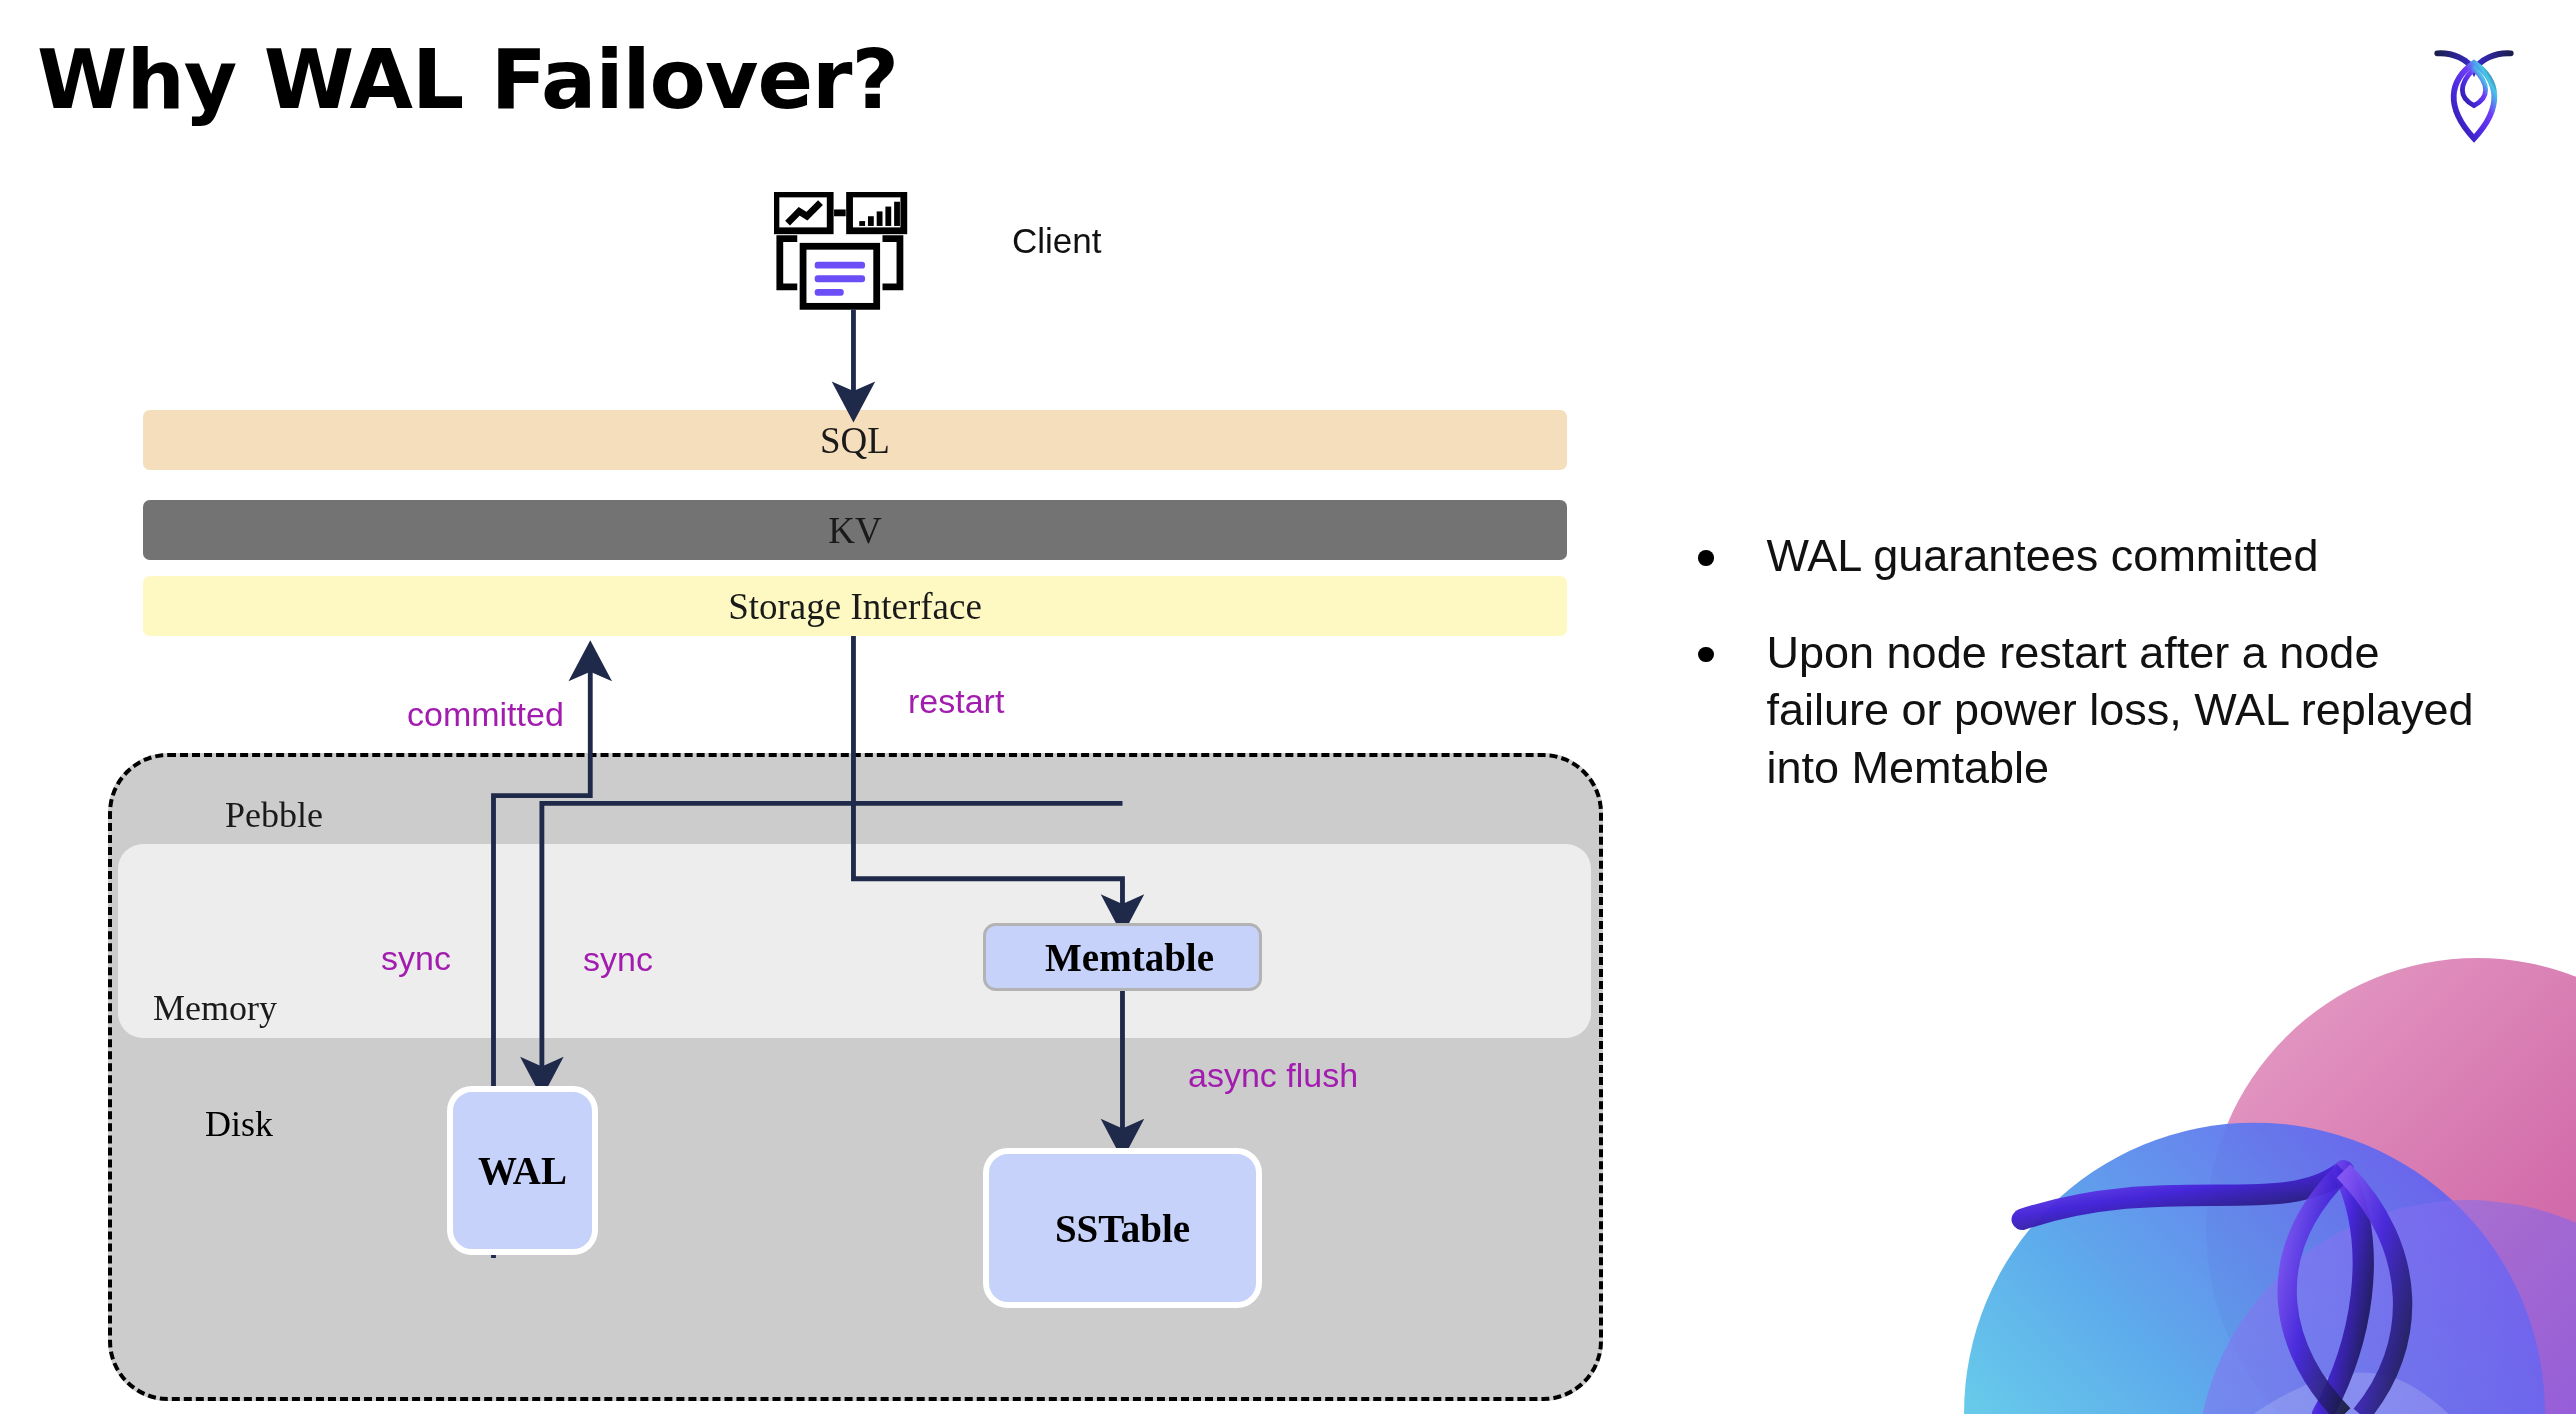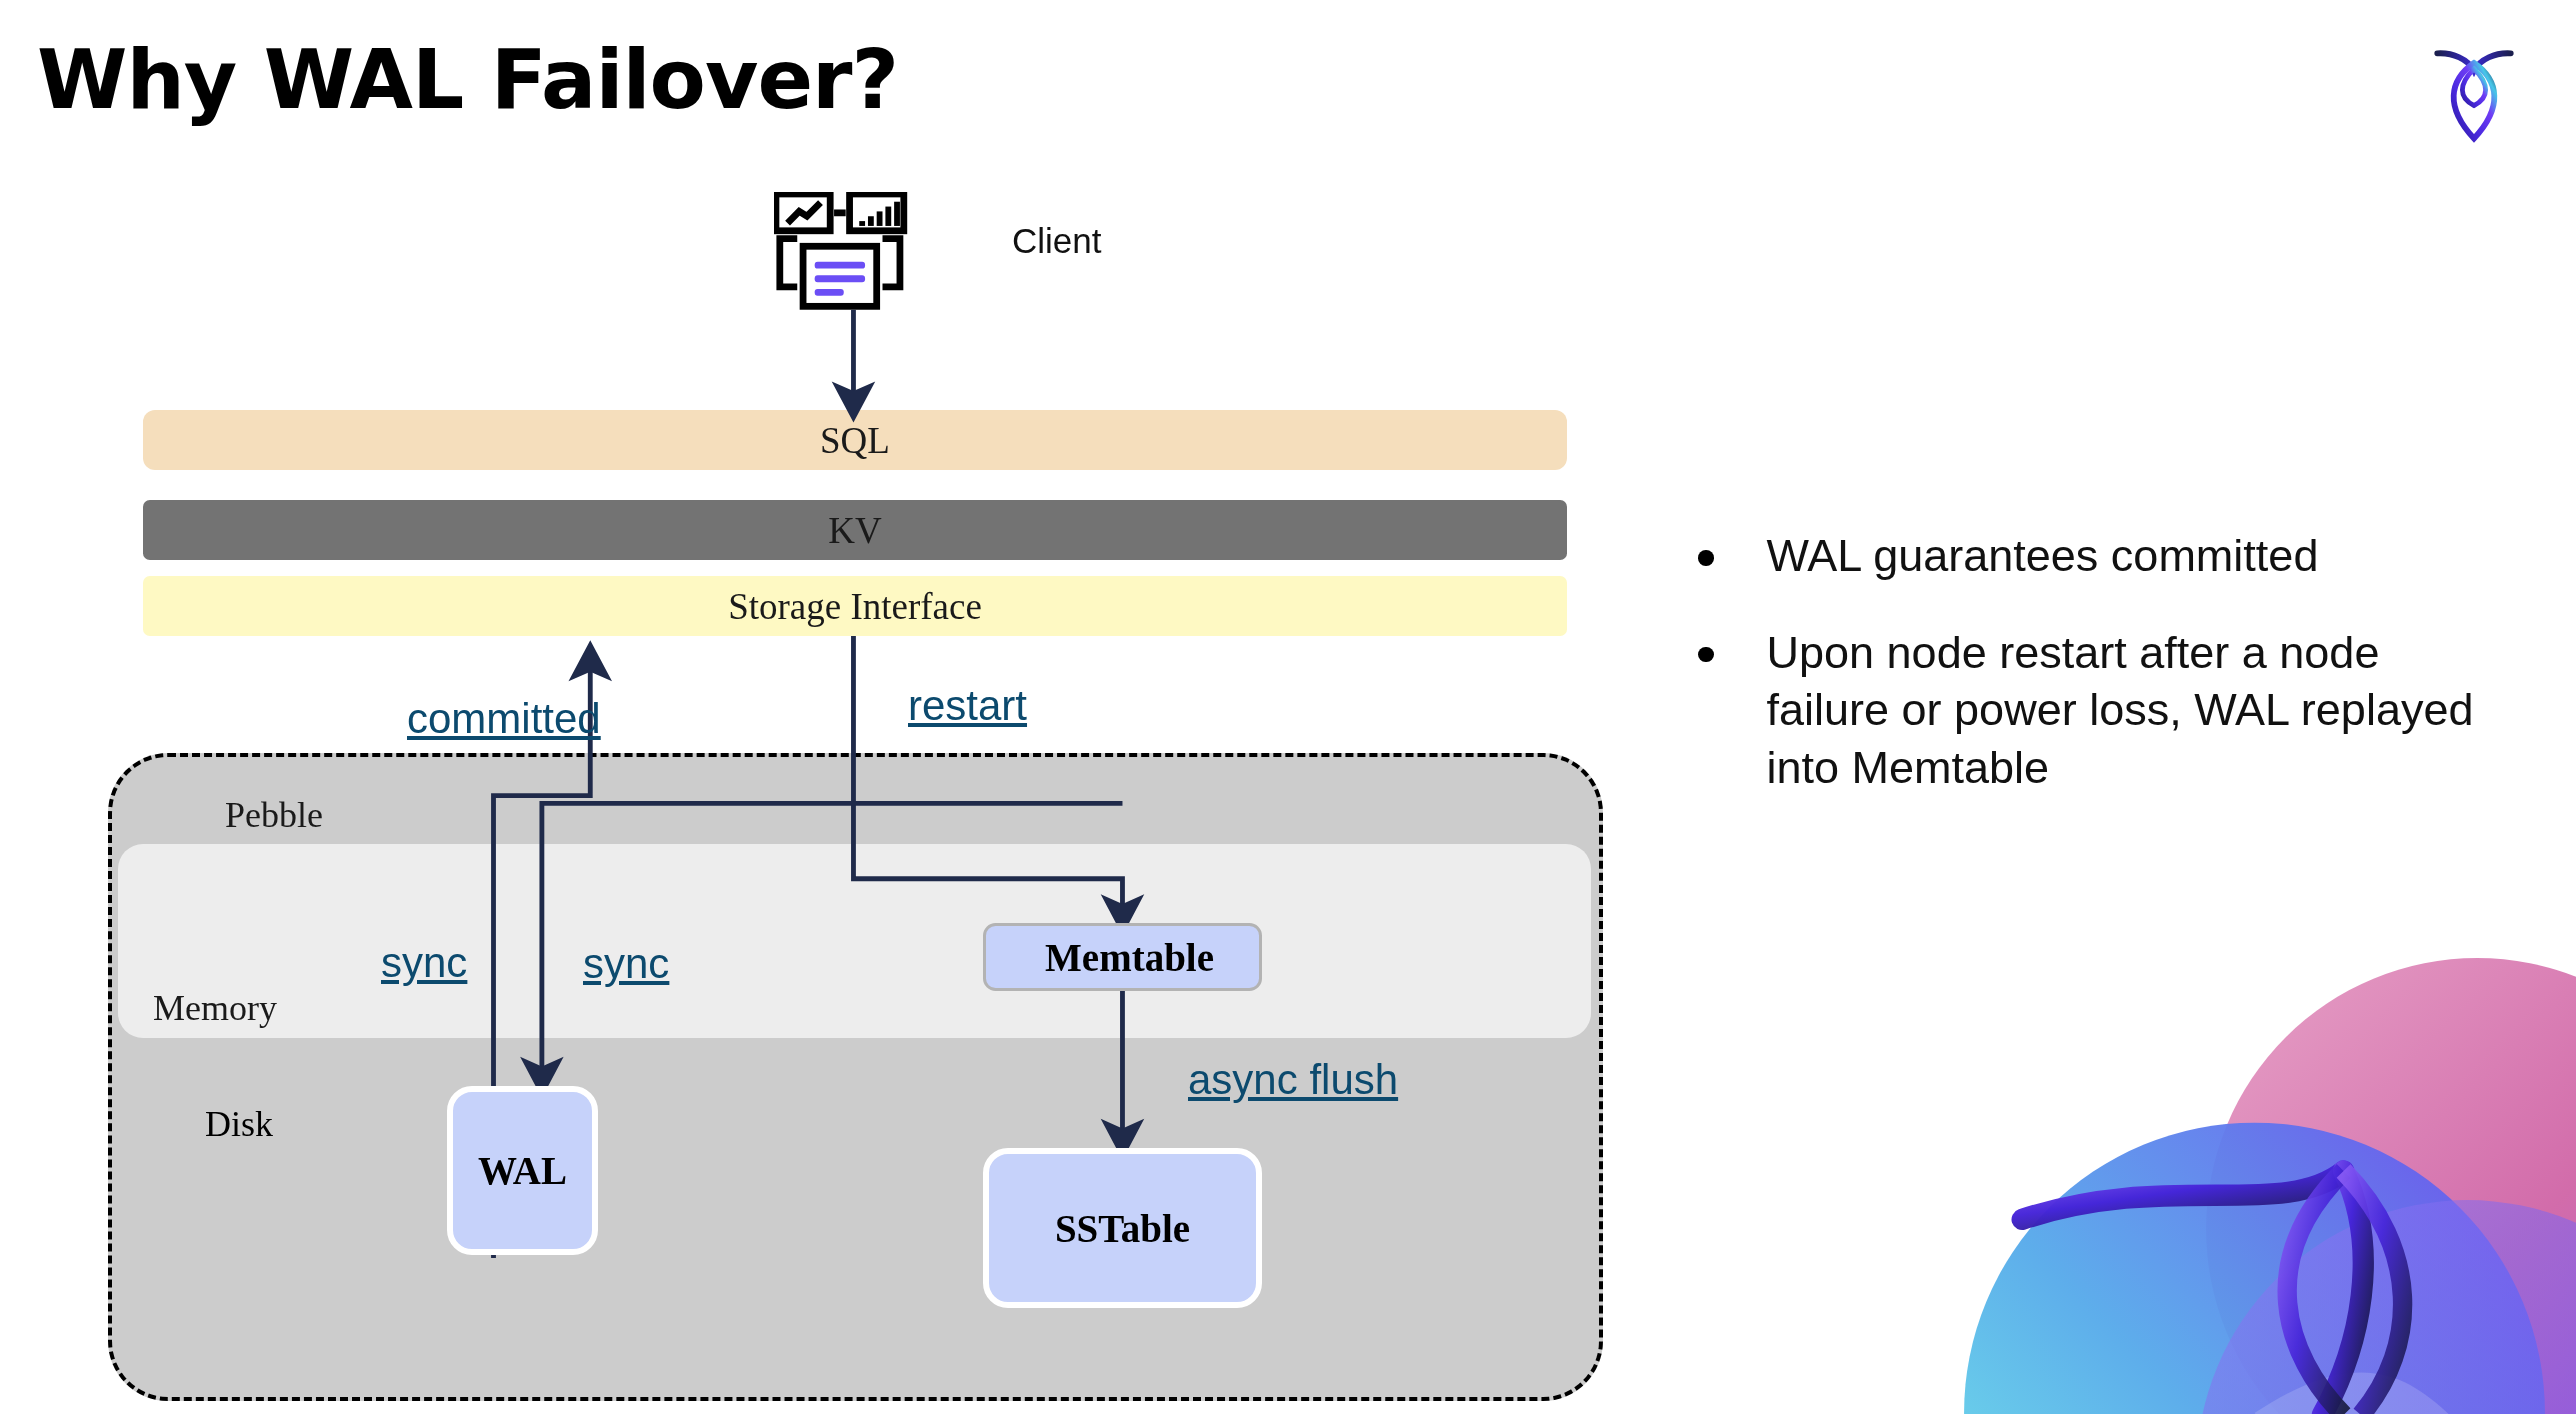--- a/index.html
+++ b/index.html
@@ -27,21 +27,21 @@
   
   #client-icon{position:absolute;left:774px;top:192px;width:155px;height:126px;}
   #client-label{position:absolute;left:1012px;top:221px;font-size:35px;color:#111;}
 
   
   .layer-bar{
     position:absolute;left:143px;width:1424px;height:60px;border-radius:6.8px;
     font-family:"Liberation Serif", serif;font-size:37px;color:#1a1a1a;
     display:flex;align-items:center;justify-content:center;
   }
-  #bar-sql{top:410px;border-radius:12px;}
+  #bar-sql{top:410px;}
   #bar-kv{top:500px;}
   #bar-storage{top:576px;}
 
   
   #pebble-box{
     position:absolute;left:108px;top:753px;width:1495px;height:648px;
     background:#cccccc;border:4.8px dashed #000;border-radius:60px;
     box-sizing:border-box;
   }
   #pebble-label{position:absolute;left:225px;top:794px;
@@ -65,21 +65,21 @@
     box-sizing:border-box;
   }
   #node-memtable{left:983px;top:923px;width:279px;height:68px;
                  border:3.9px solid #b3b3b3;border-radius:12.6px;font-size:39px;padding-left:14px;}
   #node-wal{left:447px;top:1086px;width:151px;height:169px;
             border:6.8px solid #ffffff;border-radius:25px;font-size:39px;}
   #node-sstable{left:983px;top:1148px;width:279px;height:160px;
             border:6.8px solid #ffffff;border-radius:25px;font-size:39px;}
 
   
-  .edge-label{position:absolute;font-size:42px;color:#0c4a6e;white-space:nowrap;text-decoration:underline;}
+  .edge-label{position:absolute;font-size:34px;color:#a21caf;white-space:nowrap;}
   #lbl-committed{left:407px;top:695px;}
   #lbl-commit{left:908px;top:682px;}
   #lbl-sync-a{left:381px;top:939px;}
   #lbl-sync-b{left:583px;top:940px;}
   #lbl-async{left:1188px;top:1056px;}
 
   
   #wires{position:absolute;left:0;top:0;width:1645px;height:1415px;
          pointer-events:none;}
 

